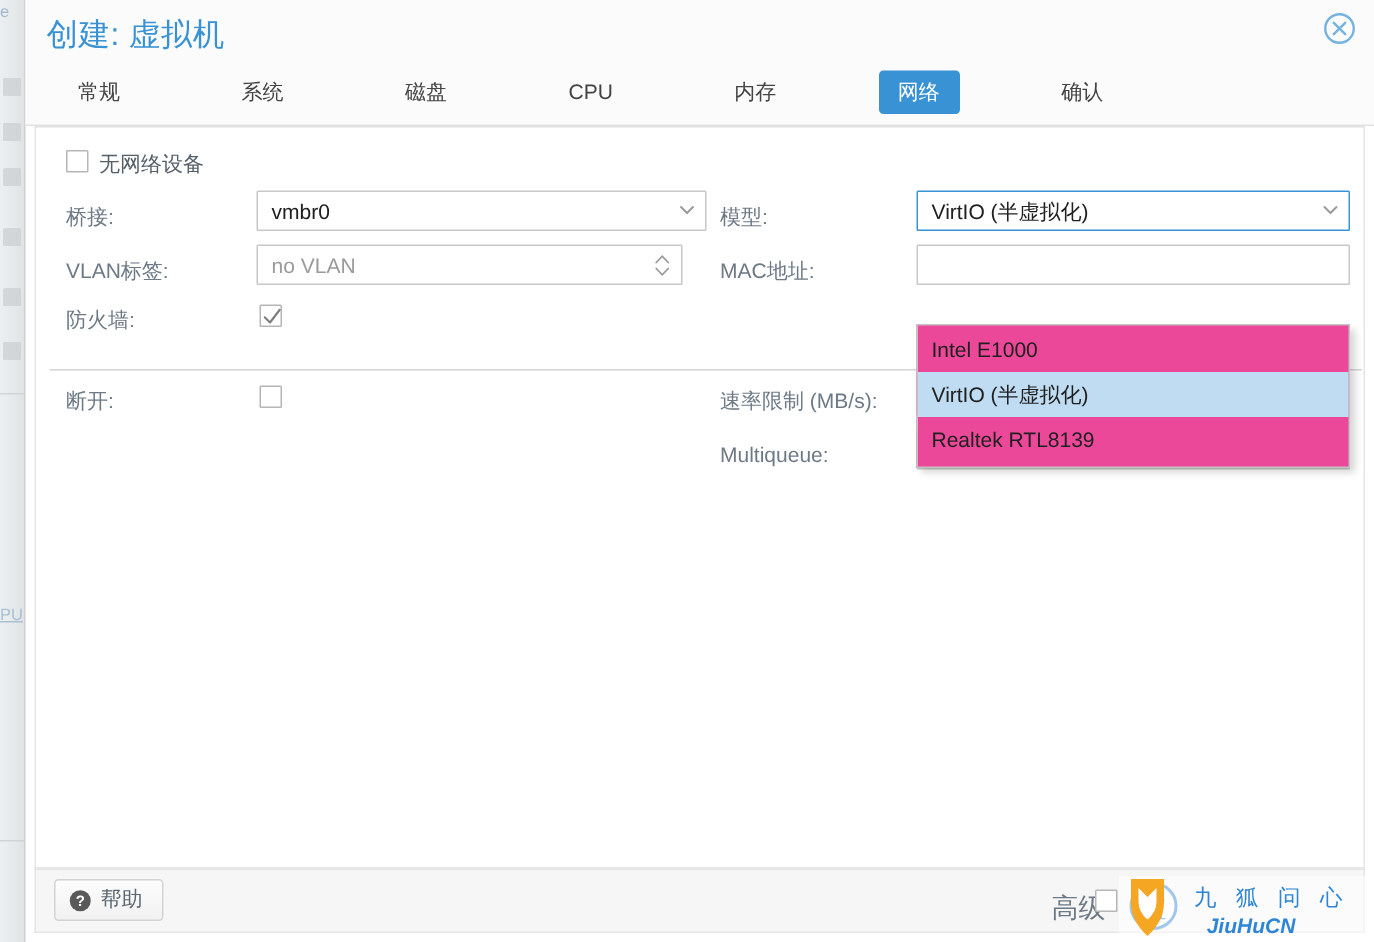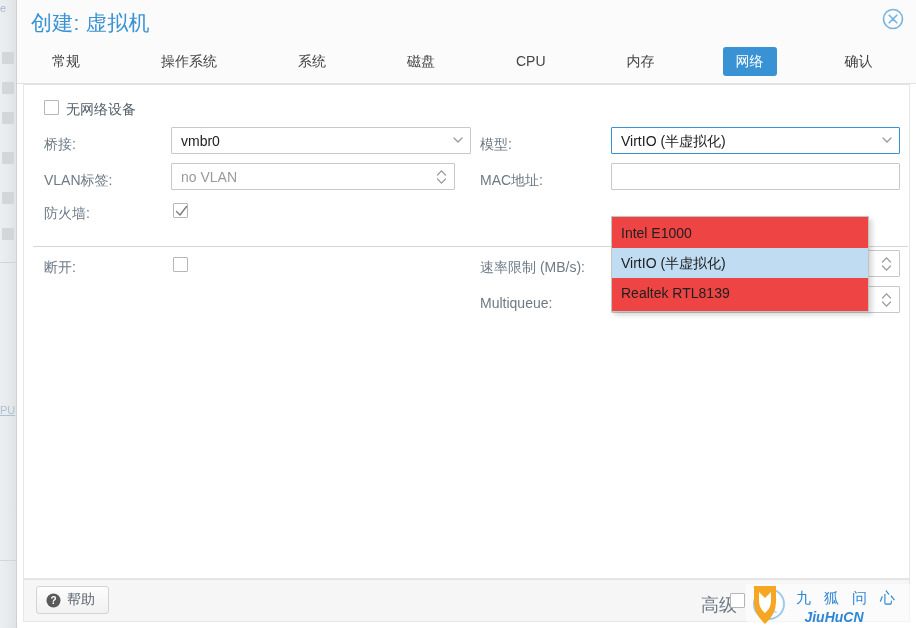--- a/index.html
+++ b/index.html
@@ -149,22 +149,22 @@
   .hr {
     position: absolute;
     height: 0;
     border-top: 1px solid #d6d6d6;
   }
 
   
   #dropdown {
     position: absolute;
     left: 587px; top: 131px;
-    width: 258px;
-    background: #ef4444;
+    width: 289px;
+    background: #ec4899;
     border: 1px solid #c3c3c3;
     box-shadow: 3px 3px 5px rgba(0,0,0,.17);
     z-index: 50;
     padding: 1px 0 3px 0;
   }
   .dd-item {
     height: 30px;
     line-height: 30px;
     padding-left: 9px;
     font-size: 14px;
@@ -262,21 +262,20 @@
     <div id="close-btn">
       <svg width="22" height="22" viewBox="0 0 22 22">
         <circle cx="11" cy="11" r="9.5" fill="none" stroke="#74b3e0" stroke-width="1.6"></circle>
         <path d="M7.2 7.2 L14.8 14.8 M14.8 7.2 L7.2 14.8" stroke="#74b3e0" stroke-width="1.6" fill="none" stroke-linecap="round"></path>
       </svg>
     </div>
   </div>
 
   <div id="tabbar">
     <div class="tab">常规</div>
-    <div class="tab">操作系统</div>
     <div class="tab">系统</div>
     <div class="tab">磁盘</div>
     <div class="tab">CPU</div>
     <div class="tab">内存</div>
     <div class="tab active">网络</div>
     <div class="tab">确认</div>
   </div>
 
   <div id="dlg-body">
 

